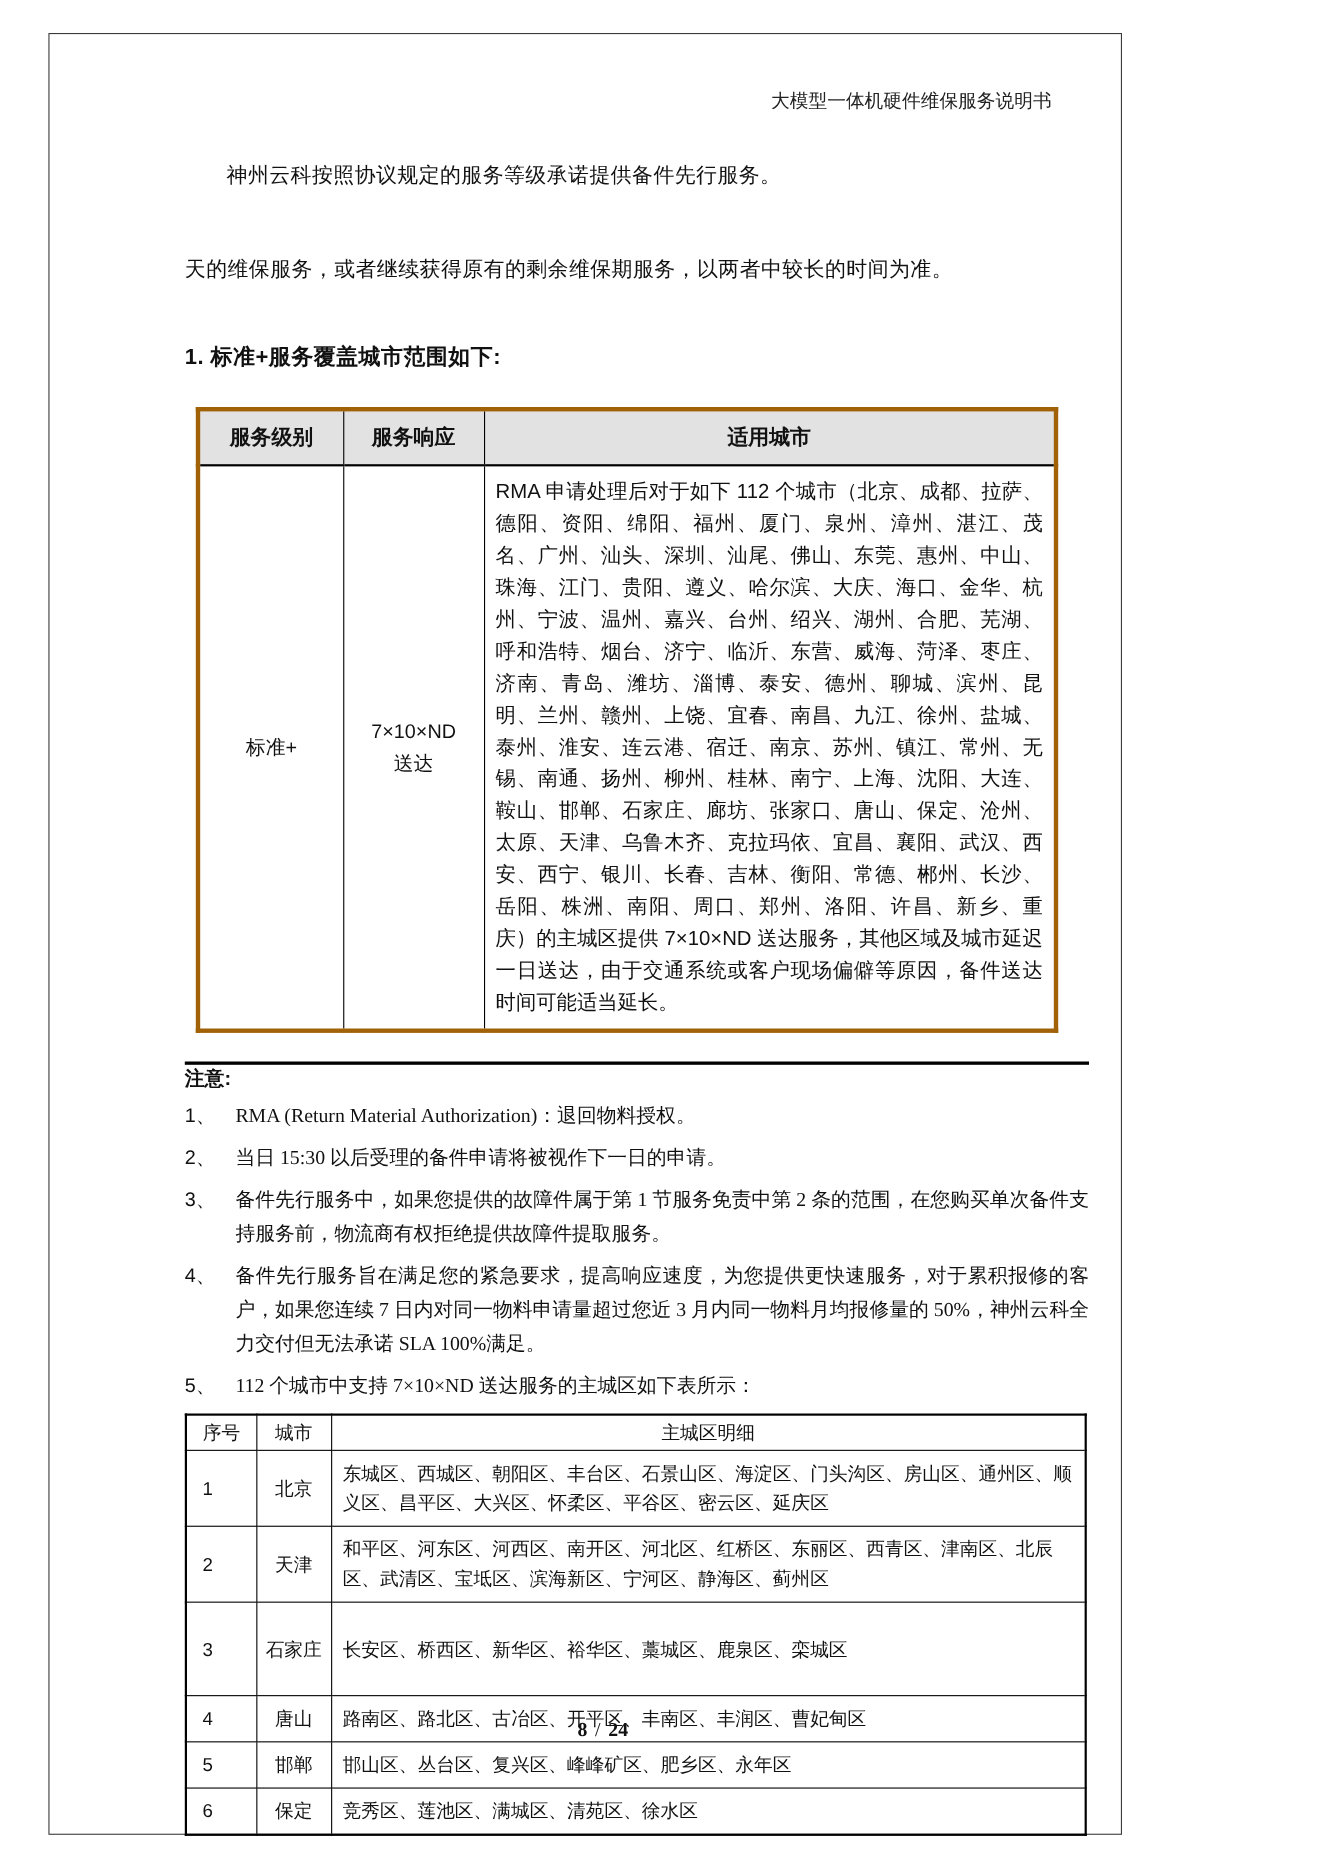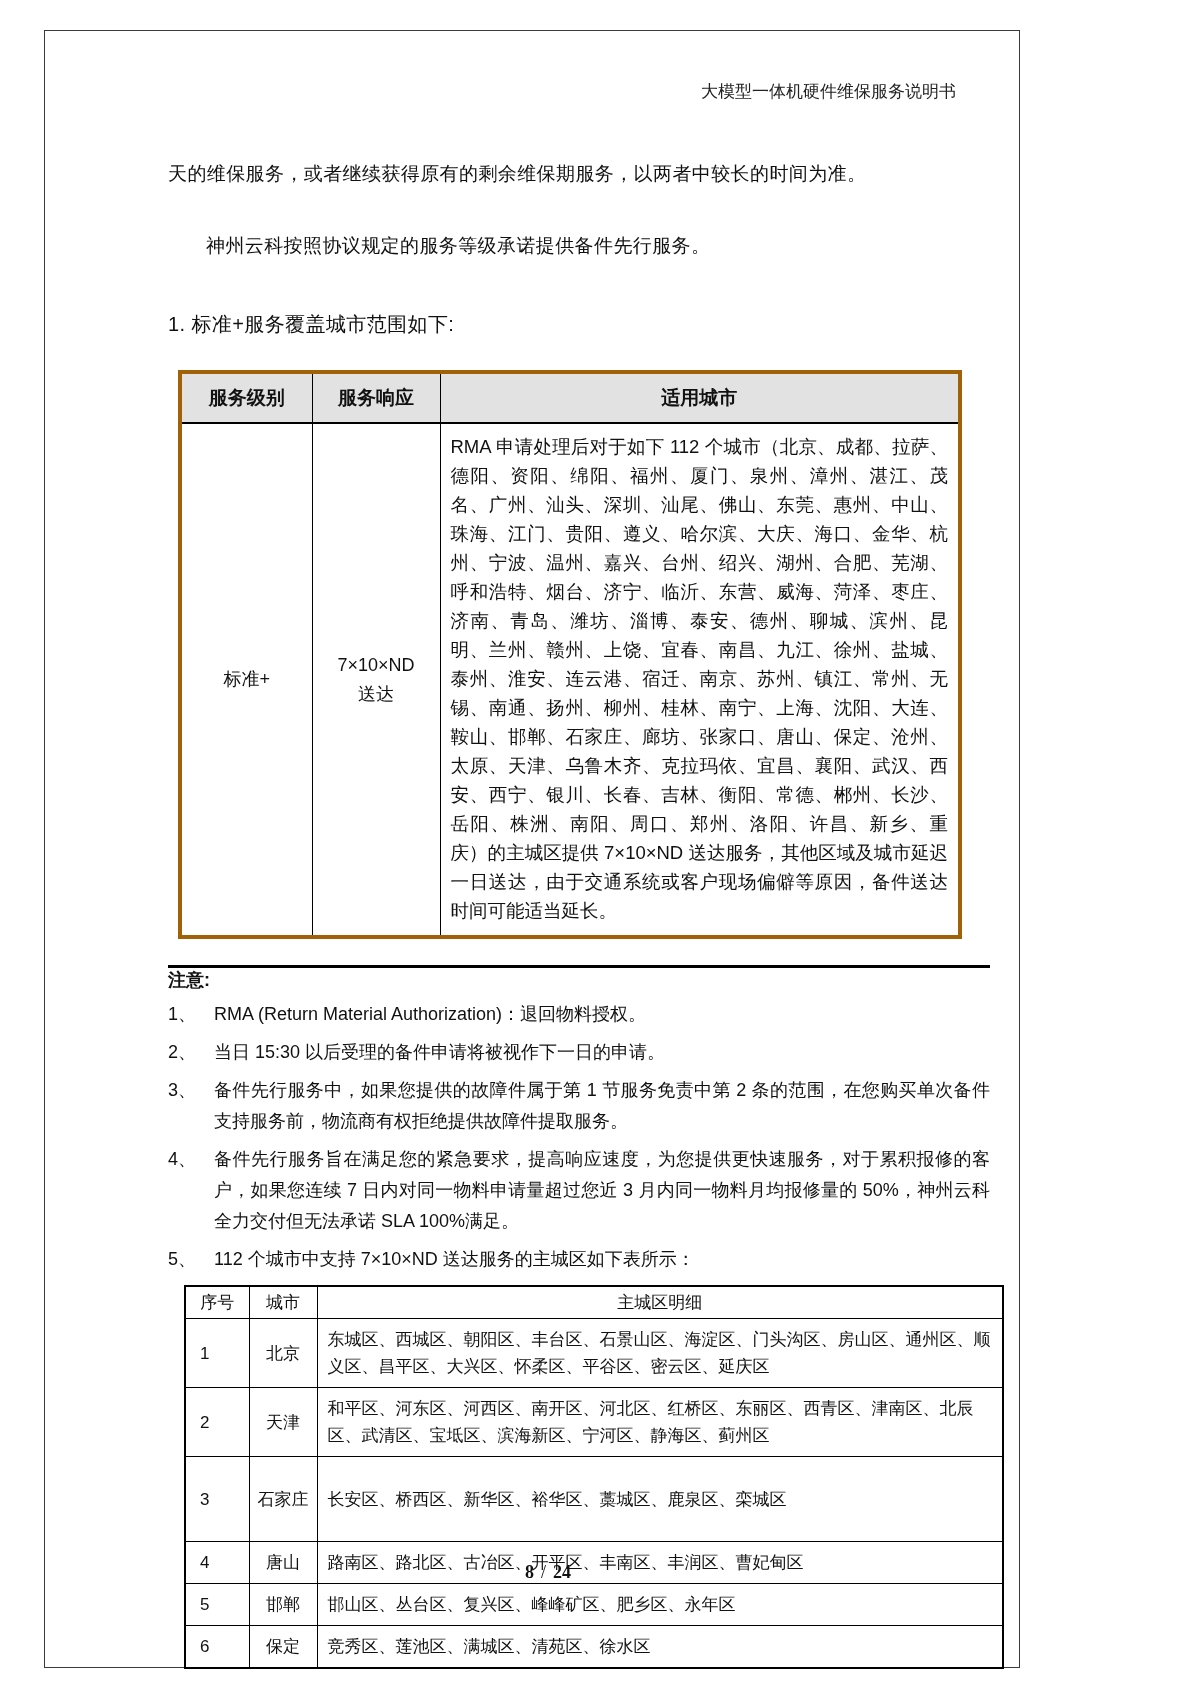--- a/index.html
+++ b/index.html
@@ -29,24 +29,24 @@
   .para{
     font-size:19px;
     line-height:30px;
     letter-spacing:0.4px;
   }
   .para-1{margin-top:56px;}
   .para-2{margin-top:42px;text-indent:2em;}
   .section-heading{
     margin-top:50px;
     font-size:20px;
-    font-weight:normal;
+    font-weight:bold;
     letter-spacing:0.4px;
   }
-  table{border-collapse:collapse;margin-left:16px;}
+  table{border-collapse:collapse;}
   .svc-table{
     margin-top:32px;
     margin-left:10px;
     width:784px;
     border:4px solid #a16207;
     table-layout:fixed;
   }
   .svc-table th{
     background:#e2e2e2;
     border:1px solid #000;
@@ -83,21 +83,21 @@
     font-size:18px;
     font-weight:bold;
   }
   .note-item{
     display:flex;
     margin-top:7px;
     font-size:18px;
     line-height:31px;
   }
   .note-num{flex:0 0 46px;}
-  .note-text{flex:1;text-align:justify;}
+  .note-text{flex:1;text-align:justify;font-family:Liberation Serif, serif;}
   .dist-table{
     margin-top:10px;
     width:820px;
     border:2px solid #000;
     table-layout:fixed;
   }
   .dist-table th{
     border:1px solid #000;
     font-size:17px;
     font-weight:normal;
@@ -131,23 +131,23 @@
 </head>
 <body>
 
 <div class="page">
   <div class="frame"></div>
 
   <div class="content">
 
     <div class="header-title">大模型一体机硬件维保服务说明书</div>
 
+    <div class="para para-2">神州云科按照协议规定的服务等级承诺提供备件先行服务。</div>
+
     <div class="para para-1">天的维保服务，或者继续获得原有的剩余维保期服务，以两者中较长的时间为准。</div>
-
-    <div class="para para-2">神州云科按照协议规定的服务等级承诺提供备件先行服务。</div>
 
     <div class="section-heading">1. 标准+服务覆盖城市范围如下:</div>
 
     <table class="svc-table">
       <colgroup>
           <col class="col-level">
           <col class="col-resp">
           <col>
         </colgroup>
       <thead>

